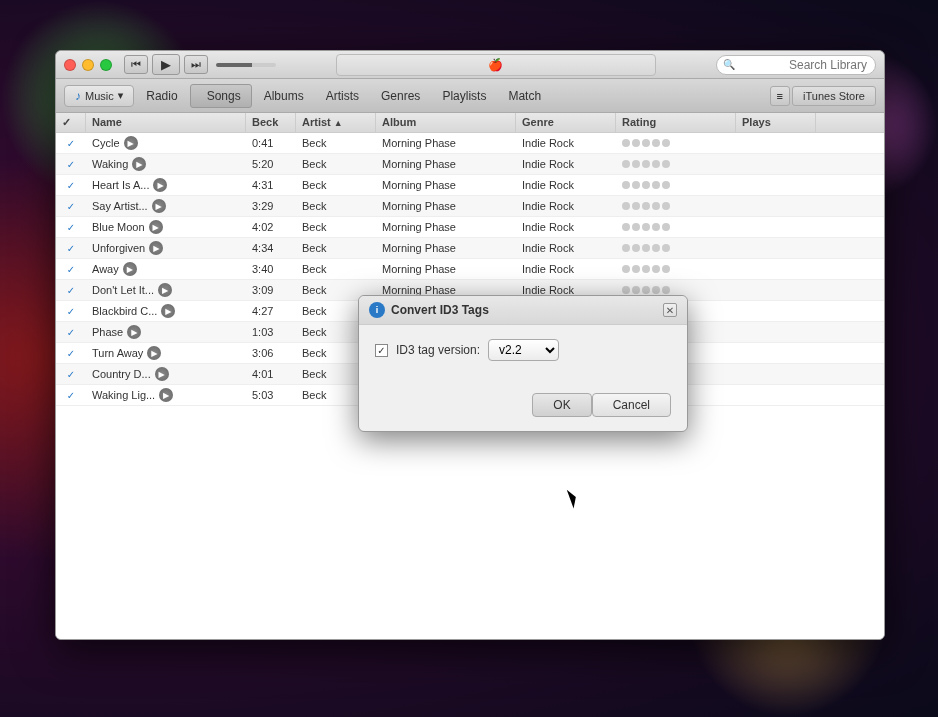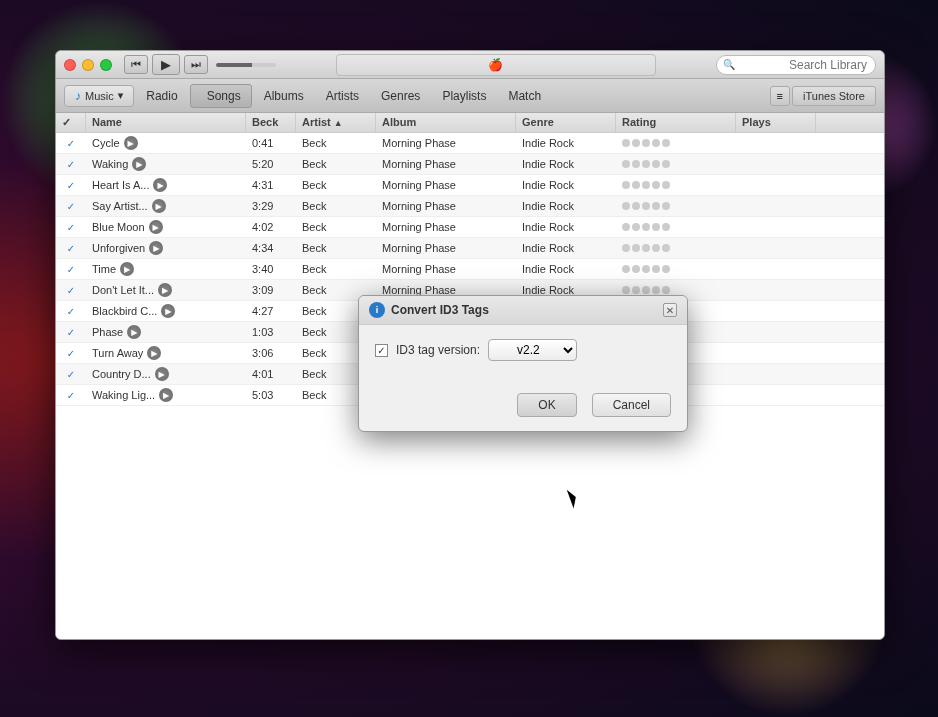--- a/index.html
+++ b/index.html
@@ -351,21 +351,21 @@
     .dialog-hint {
       font-size: 11px;
       color: #666;
       margin-left: 21px;
       margin-bottom: 16px;
       line-height: 1.4;
     }
     .dialog-buttons {
       display: flex;
       justify-content: flex-end;
-      gap: 15px;
+      gap: 0;
       padding: 8px 16px 14px;
     }
     .dialog-btn {
       padding: 4px 20px;
       border-radius: 4px;
       border: 1px solid #aaa;
       font-size: 12px;
       cursor: pointer;
       background: linear-gradient(to bottom, #f5f5f5, #e0e0e0);
       color: #333;
@@ -606,21 +606,21 @@
               <div class="star"></div>
               <div class="star"></div>
         </div>
       </div>
       <div class="td"></div>
     </div>
         <div class="table-row">
       <div class="td check-col" style="color:#2979c7;">✓</div>
       <div class="td">
         <div class="song-name">
-          <span>Time</span>
+          <span>Away</span>
           <div class="song-arrow">▶</div>
         </div>
       </div>
       <div class="td">3:40</div>
       <div class="td">Beck</div>
       <div class="td">Morning Phase</div>
       <div class="td">Indie Rock</div>
       <div class="td">
         <div class="stars">
           <div class="star"></div>
@@ -782,21 +782,21 @@
         <div class="id3-icon">i</div>
         <span>Convert ID3 Tags</span>
       </div>
       <div class="dialog-close">✕</div>
     </div>
     <div class="dialog-body">
       <div class="dialog-row">
         <div class="dialog-checkbox">✓</div>
         <span class="dialog-label">ID3 tag version:</span>
         <div style="position:relative; display:inline-block;">
-          <select style="padding:2px 20px 2px 24px; border:1px solid #aaa; border-radius:4px; font-size:12px; background:linear-gradient(to bottom,#fff,#ececec); cursor:pointer;">
+          <select style="padding:2px 20px 2px 6px; border:1px solid #aaa; border-radius:4px; font-size:12px; background:linear-gradient(to bottom,#fff,#ececec); cursor:pointer;">
             <option value="v2.2" selected="">v2.2</option>
             <option value="v2.3">v2.3</option>
             <option value="v2.4">v2.4</option>
           </select>
         </div>
       </div>
     </div>
     <div class="dialog-buttons">
       <button class="dialog-btn ok">OK</button>
       <button class="dialog-btn">Cancel</button>

